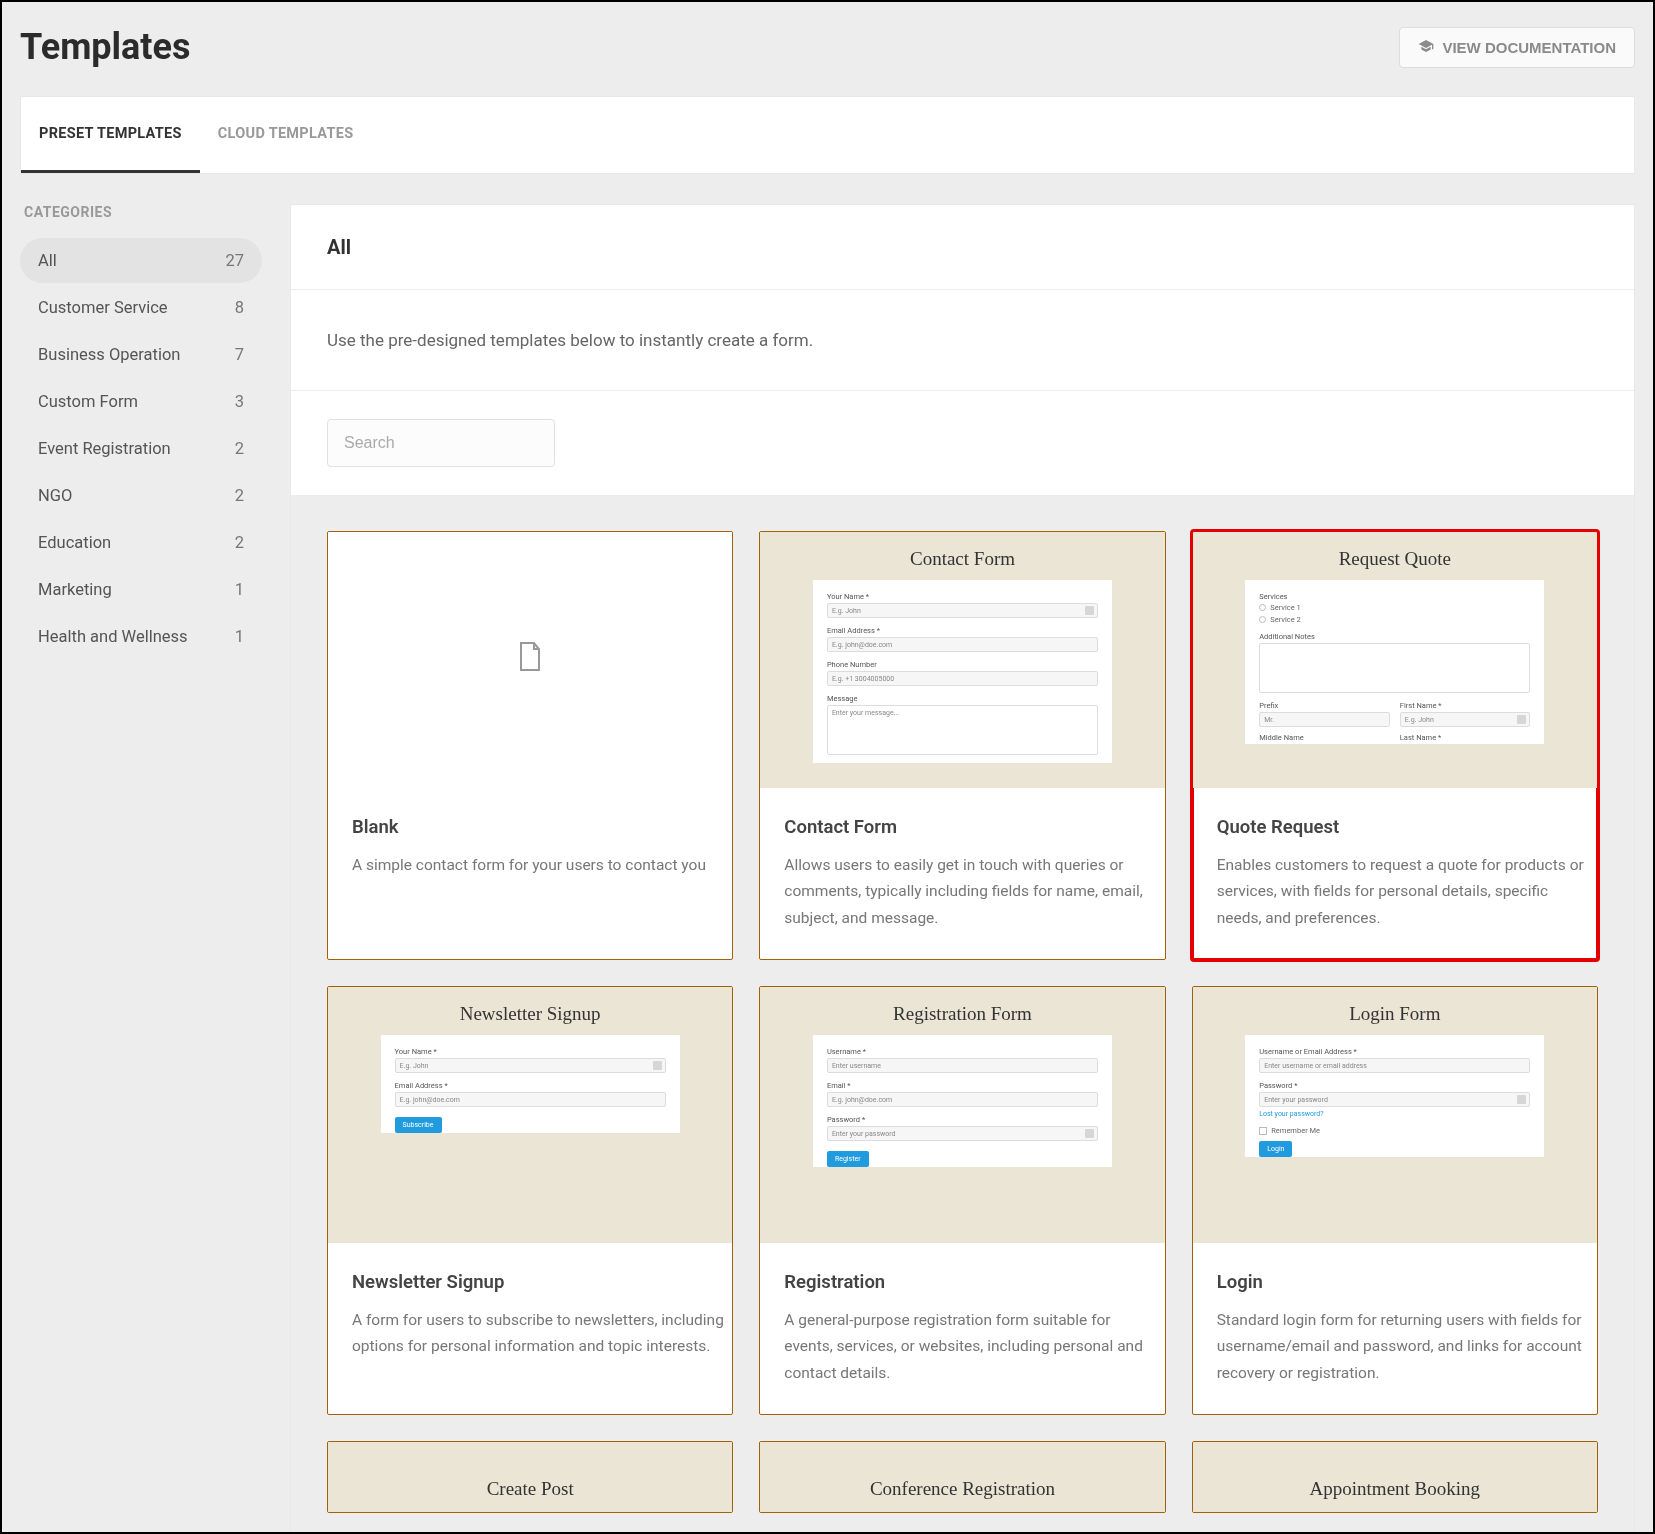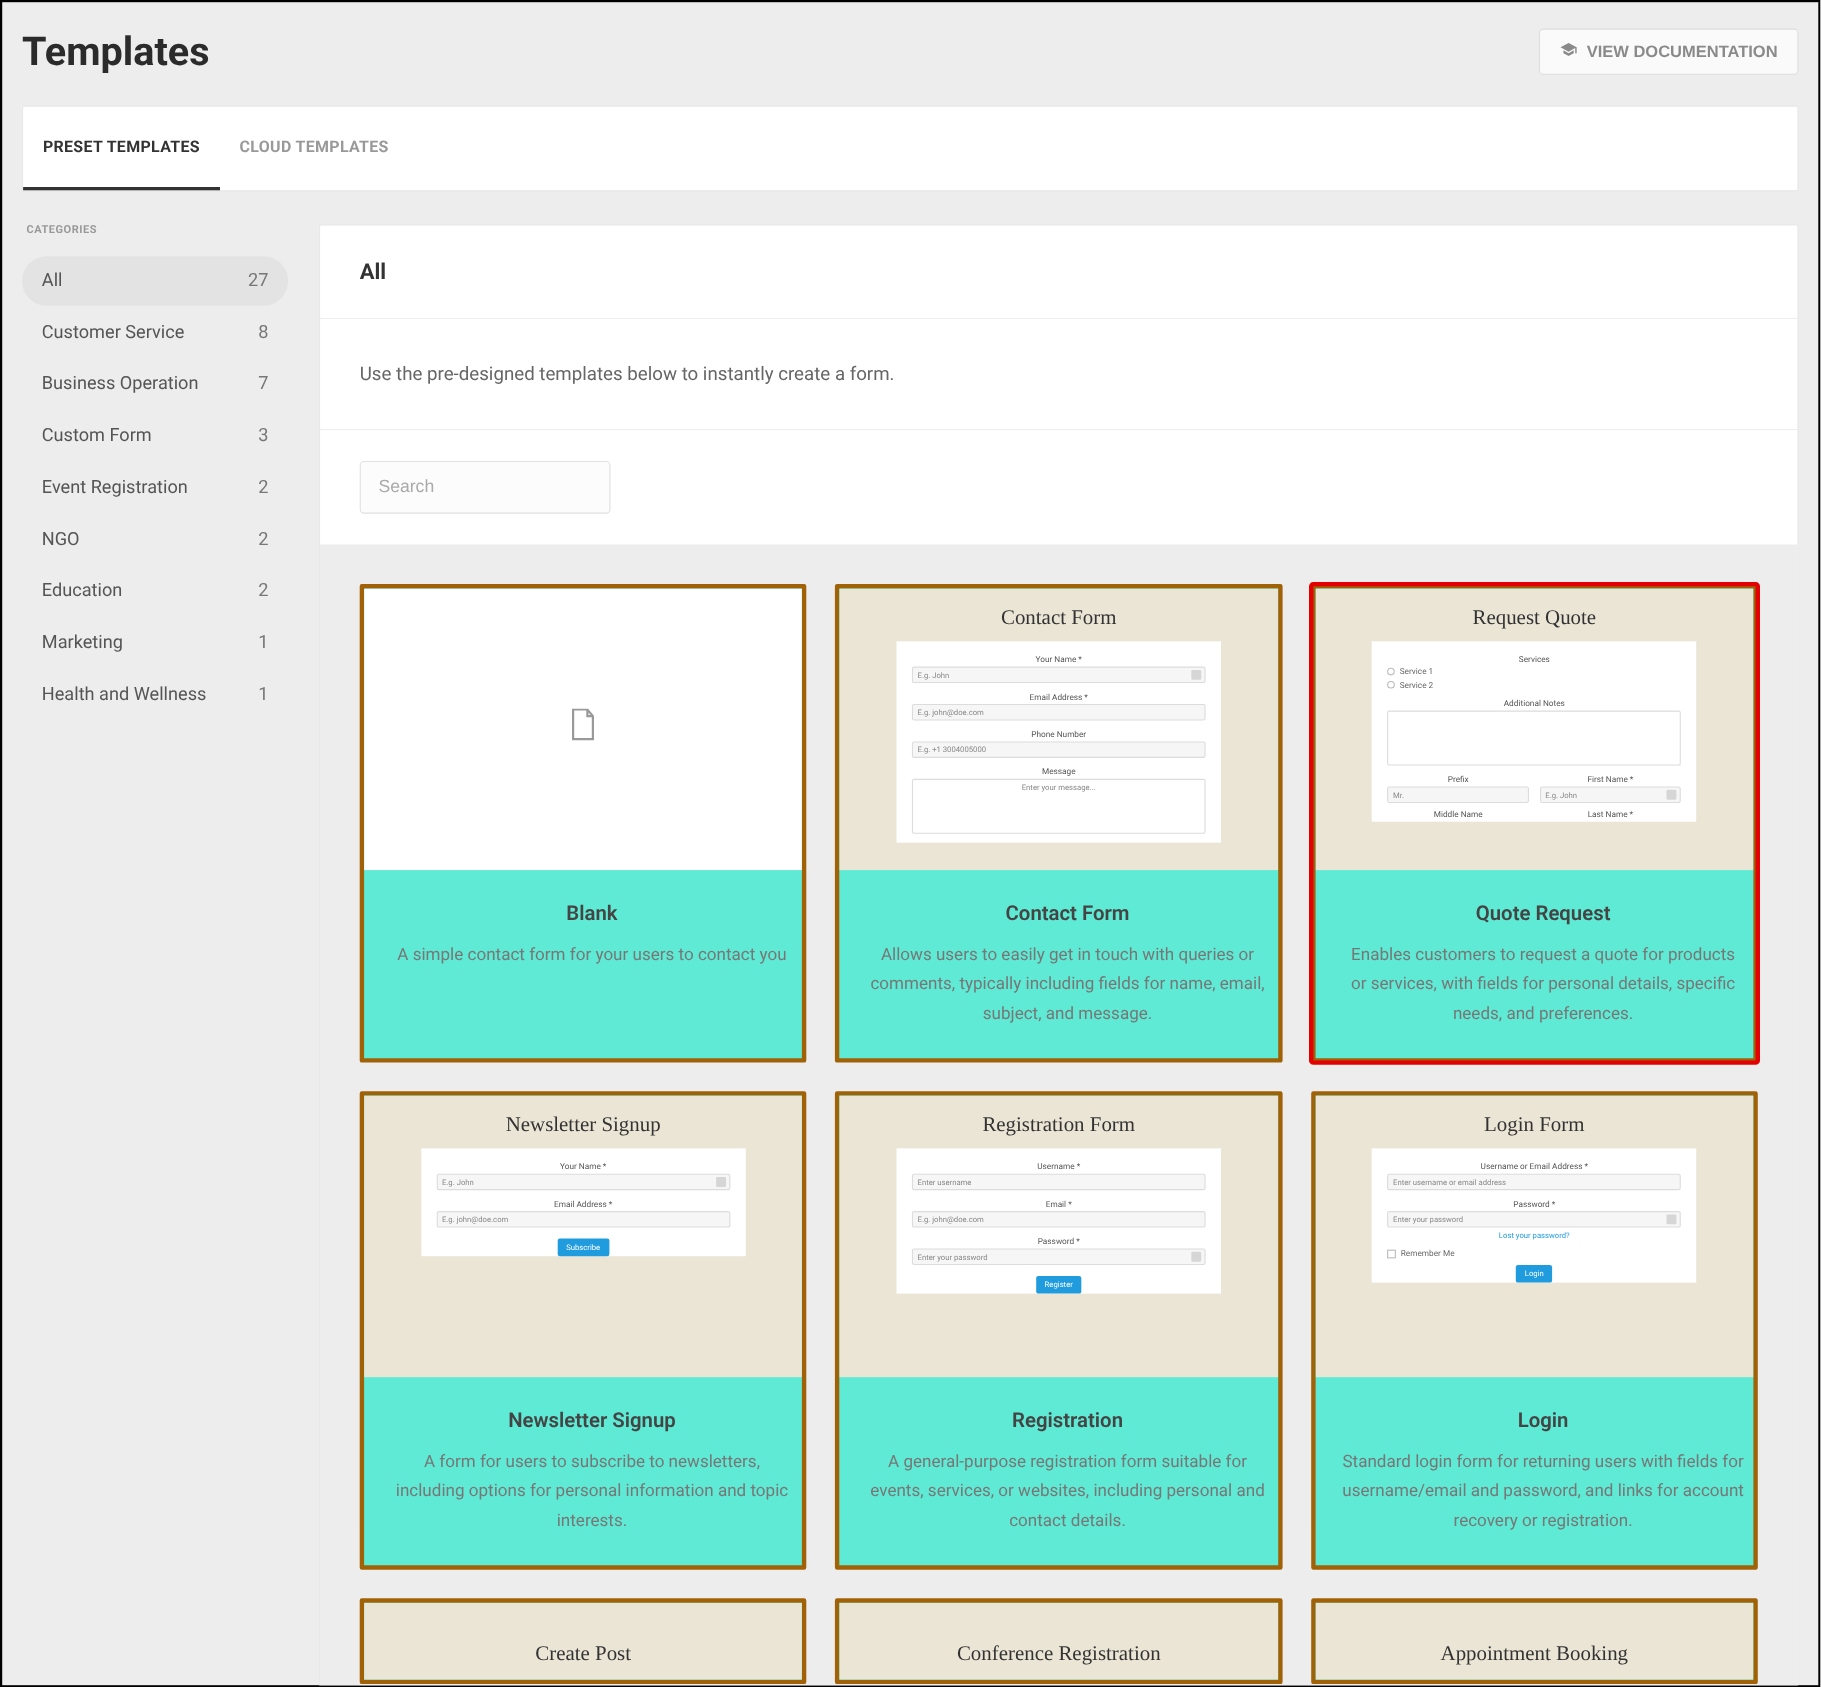--- a/index.html
+++ b/index.html
@@ -7,32 +7,32 @@
 .frame { width: 1655px; height: 1534px; border: 2px solid #000; overflow: hidden; position: relative; background: #ededed; transform-origin: top left; }
 .header { display: flex; justify-content: space-between; align-items: center; padding: 24px 18px 28px 18px; }
 .page-title { font-size: 36px; font-weight: 700; color: #2b2b2b; }
 .doc-btn { display: flex; align-items: center; gap: 8px; background: #fafafa; border: 1px solid #ddd; border-radius: 4px; padding: 10px 18px; font-size: 15px; font-weight: 700; color: #8a8a8a; cursor: pointer; }
 .doc-btn svg { width: 16px; height: 16px; fill: #8a8a8a; }
 .tabs-bar { background: #fff; margin: 0 18px; border: 1px solid #e8e8e8; border-radius: 2px; display: flex; }
 .tab { padding: 28px 18px; font-size: 14.5px; font-weight: 700; color: #999; cursor: pointer; border-bottom: 3px solid transparent; letter-spacing: 0.3px; }
 .tab.active { color: #333; border-bottom-color: #333; }
 .body { display: flex; padding: 30px 18px 0 18px; gap: 28px; }
 .sidebar { width: 242px; flex-shrink: 0; }
-.sidebar-title { font-size: 10px; font-weight: 700; color: #999; letter-spacing: 0.5px; margin-bottom: 18px; padding-left: 4px; }
+.sidebar-title { font-size: 14px; font-weight: 700; color: #999; letter-spacing: 0.5px; margin-bottom: 18px; padding-left: 4px; }
 .cat { display: flex; justify-content: space-between; align-items: center; padding: 13px 18px; font-size: 16.5px; color: #555; cursor: pointer; border-radius: 999px; margin-bottom: 2px; }
 .cat.active { background: #e3e3e3; }
 .cat .count { color: #777; }
 .main { flex: 1; background: #fff; border: 1px solid #e8e8e8; border-radius: 2px; }
 .main-head { padding: 30px 36px; border-bottom: 1px solid #eee; font-size: 20px; font-weight: 700; color: #333; }
 .main-desc { padding: 40px 36px; border-bottom: 1px solid #eee; font-size: 17px; color: #666; }
 .search-row { padding: 28px 36px; }
 .search-input { width: 228px; padding: 14px 16px; border: 1px solid #e0e0e0; border-radius: 4px; font-size: 16px; background: #fcfcfc; color: #444; }
 .search-input::placeholder { color: #aaa; }
 .grid { display: grid; grid-template-columns: repeat(3, 1fr); gap: 26px; padding: 36px; background: #ededed; }
-.card { background: #5eead4; border: 4px solid #a16207; border-radius: 2px; overflow: hidden; cursor: pointer; position: relative; text-align: center; }
+.card { background: #ffffff; border: 1px solid #a16207; border-radius: 2px; overflow: hidden; cursor: pointer; position: relative; }
 .card.highlight { outline: 4px solid #e40000; outline-offset: -2px; }
 .preview { height: 256px; background: #ebe5d6; display: flex; flex-direction: column; align-items: center; overflow: hidden; position: relative; }
 .preview.blank { background: #fff; justify-content: center; }
 .blank-icon { font-size: 30px; color: #888; }
 .pv-title { font-family: Georgia, serif; font-size: 19px; color: #333; margin: 16px 0 10px 0; }
 .pv-form { background: #fff; width: 74%; padding: 12px 14px 0 14px; font-size: 7px; color: #666; }
 .pv-field { margin-bottom: 8px; }
 .pv-label { font-size: 7.5px; color: #555; margin-bottom: 2px; display: block; }
 .pv-input { border: 1px solid #dcdcdc; background: #f6f6f6; height: 15px; width: 100%; border-radius: 2px; display: flex; align-items: center; padding: 0 4px; font-size: 7px; color: #888; position: relative; }
 .pv-input .end-icon { position: absolute; right: 3px; top: 2px; width: 9px; height: 9px; background: #d6d6d6; border-radius: 1px; }

